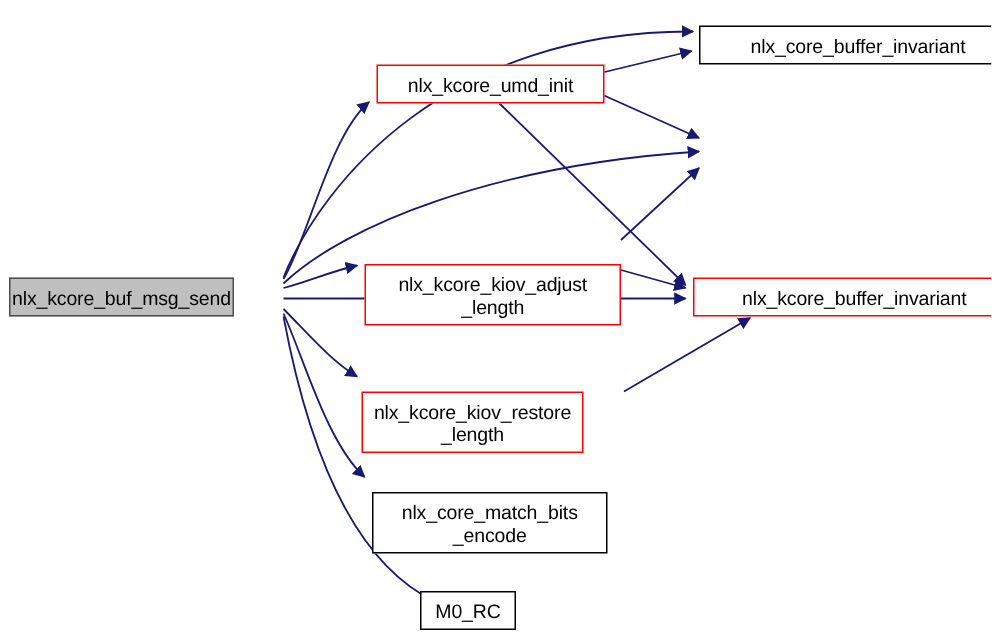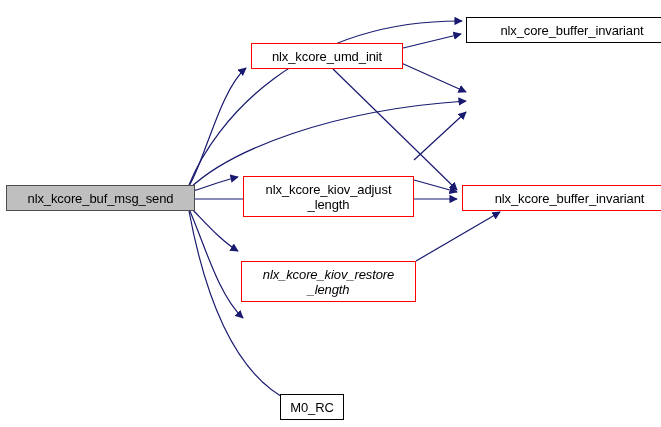--- a/index.html
+++ b/index.html
@@ -72,22 +72,24 @@
       <path d="M189,206 C 205,222 220,240 238,251" fill="none" stroke="#191970" stroke-width="1.2" marker-end="url(#arrowhead)"></path>
       <path d="M189,209 C 203,240 218,295 243,318" fill="none" stroke="#191970" stroke-width="1.2" marker-end="url(#arrowhead)"></path>
       <path d="M189,211 C 200,270 225,370 290,401" fill="none" stroke="#191970" stroke-width="1.2" marker-end="url(#arrowhead)"></path>
       <path d="M399,49 L 461,34" fill="none" stroke="#191970" stroke-width="1.2" marker-end="url(#arrowhead)"></path>
       <path d="M399,62 L 466,92" fill="none" stroke="#191970" stroke-width="1.2" marker-end="url(#arrowhead)"></path>
       <path d="M333,69 L 457,190" fill="none" stroke="#191970" stroke-width="1.2" marker-end="url(#arrowhead)"></path>
       <path d="M414,160 L 466,112" fill="none" stroke="#191970" stroke-width="1.2" marker-end="url(#arrowhead)"></path>
       <path d="M414,180 L 457,192" fill="none" stroke="#191970" stroke-width="1.2" marker-end="url(#arrowhead)"></path>
       <path d="M416,261 L 500,212" fill="none" stroke="#191970" stroke-width="1.2" marker-end="url(#arrowhead)"></path>
     </svg>
-<div class="node root" style="left: 6px; top: 185px; width: 189px; height: 26px;"><span class="node-label">nlx_kcore_buf_msg_send</span></div>
+<div class="node root" style="left: 6px; top: 185px; width: 150px; height: 26px;"><span class="node-label">nlx_kcore_buf_msg_send</span></div>
     <div class="node" style="left: 466px; top: 17px; width: 212px; height: 26px;"><span class="node-label">nlx_core_buffer_invariant</span></div>
     <div class="node expandable" style="left: 251px; top: 43px; width: 152px; height: 26px;"><span class="node-label">nlx_kcore_umd_init</span></div>
     <div class="node expandable" style="left: 243px; top: 147px; width: 171px; height: 41px; margin-top: 29px;"><span class="node-label">nlx_kcore_kiov_adjust
 _length</span></div>
     <div class="node expandable" style="left: 462px; top: 185px; width: 215px; height: 26px;"><span class="node-label">nlx_kcore_buffer_invariant</span></div>
-    <div class="node expandable" style="left: 241px; top: 261px; width: 175px; height: 41px; font-style: italic;"><span class="node-label">nlx_kcore_kiov_restore
+    <div class="node expandable" style="left: 241px; top: 261px; width: 148px; height: 41px;"><span class="node-label">nlx_kcore_kiov_restore
 _length</span></div>
+    <div class="node" style="left: 248px; top: 328px; width: 157px; height: 41px;"><span class="node-label">nlx_core_match_bits
+_encode</span></div>
     <div class="node" style="left: 280px; top: 394px; width: 64px; height: 26px;"><span class="node-label">M0_RC</span></div>
   </div>
 
 </body></html>

